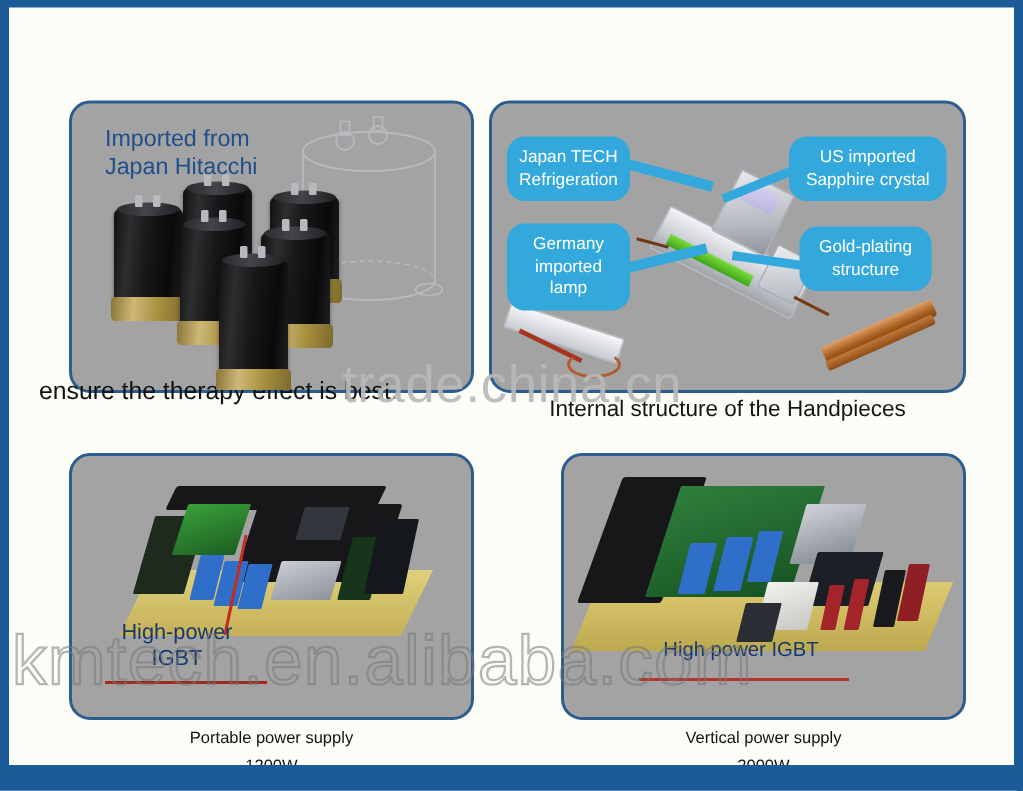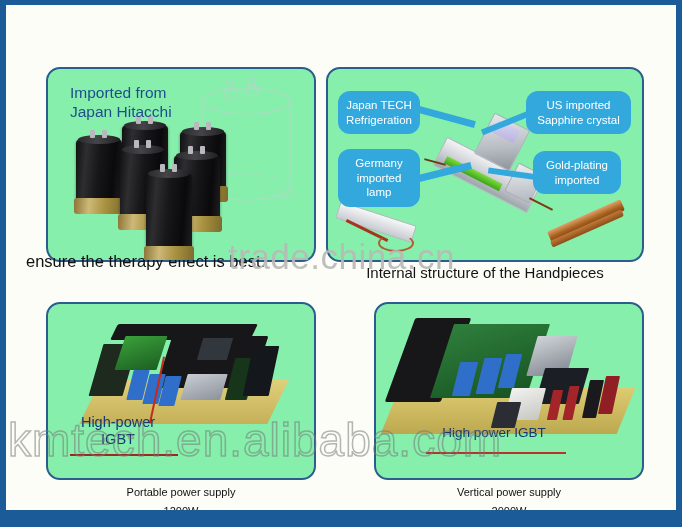--- a/index.html
+++ b/index.html
@@ -26,21 +26,21 @@
     letter-spacing:-0.2px;
     white-space:nowrap;
   }
 
   
   .panel{
     position:absolute;
     box-sizing:border-box;
     border:2px solid #2b5e8e;
     border-radius:14px;
-    background:#86efac;
+    background:#a3a3a3;
     overflow:hidden;
   }
   #panel-tl{left:40px;top:62px;width:270px;height:195px;}
   #panel-tr{left:320px;top:62px;width:318px;height:195px;}
   #panel-bl{left:40px;top:297px;width:270px;height:178px;}
   #panel-br{left:368px;top:297px;width:270px;height:178px;}
 
   .panel-inner{position:absolute;left:0;top:0;right:0;bottom:0;}
 
   
@@ -320,21 +320,21 @@
           <div class="refl-bar2"></div>
         </div>
 
         <div class="callout" id="co-tech">Japan TECH
 Refrigeration</div>
         <div class="callout" id="co-lamp">Germany
 imported lamp</div>
         <div class="callout" id="co-sapph">US imported
 Sapphire crystal</div>
         <div class="callout" id="co-gold">Gold-plating
-imported</div>
+structure</div>
 
       </div>
     </div>
 
     <div class="caption" id="cap-tl">ensure the therapy effect is best.</div>
     <div class="caption" id="cap-tr">Internal structure of the Handpieces</div>
 
     <div class="panel" id="panel-bl">
       <div class="panel-inner">
         <div class="psu" id="psu-l">

